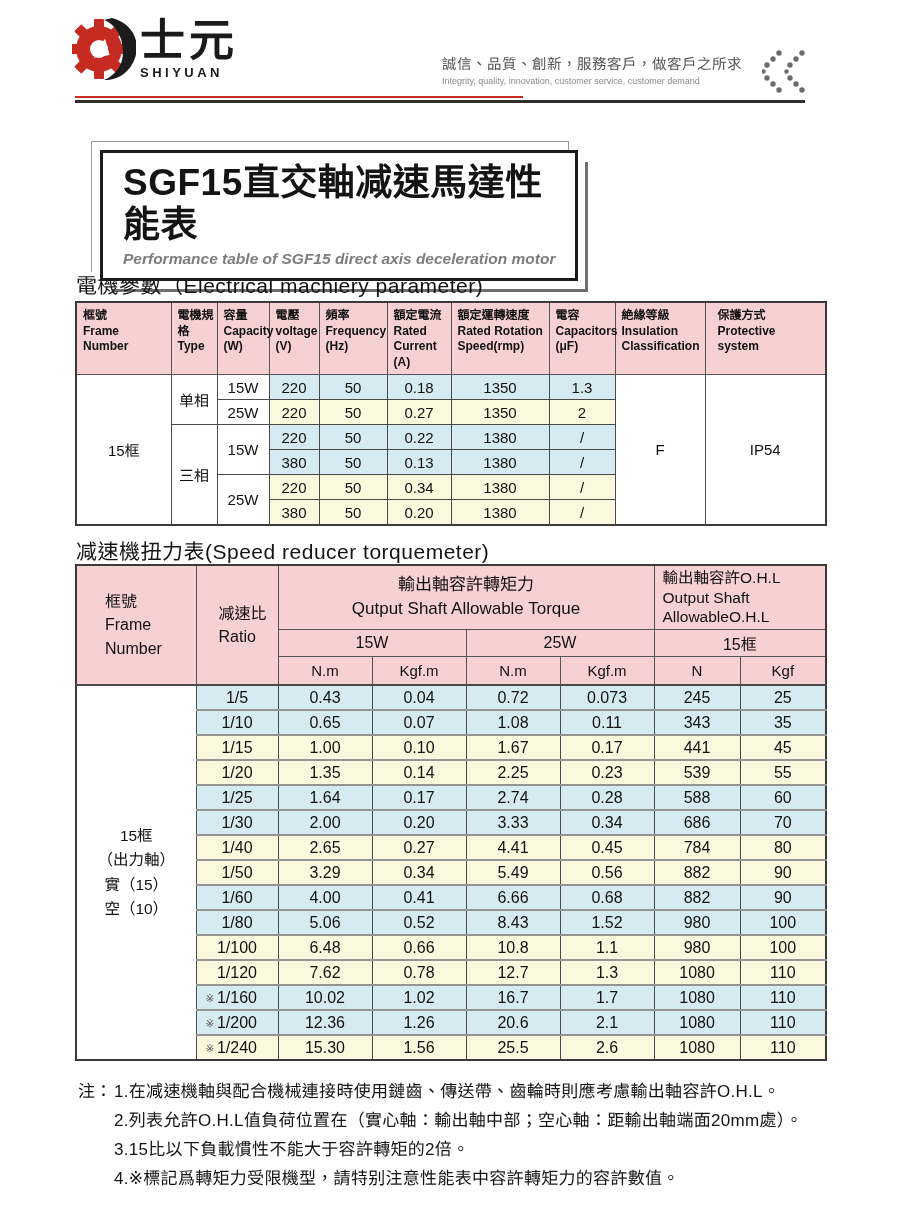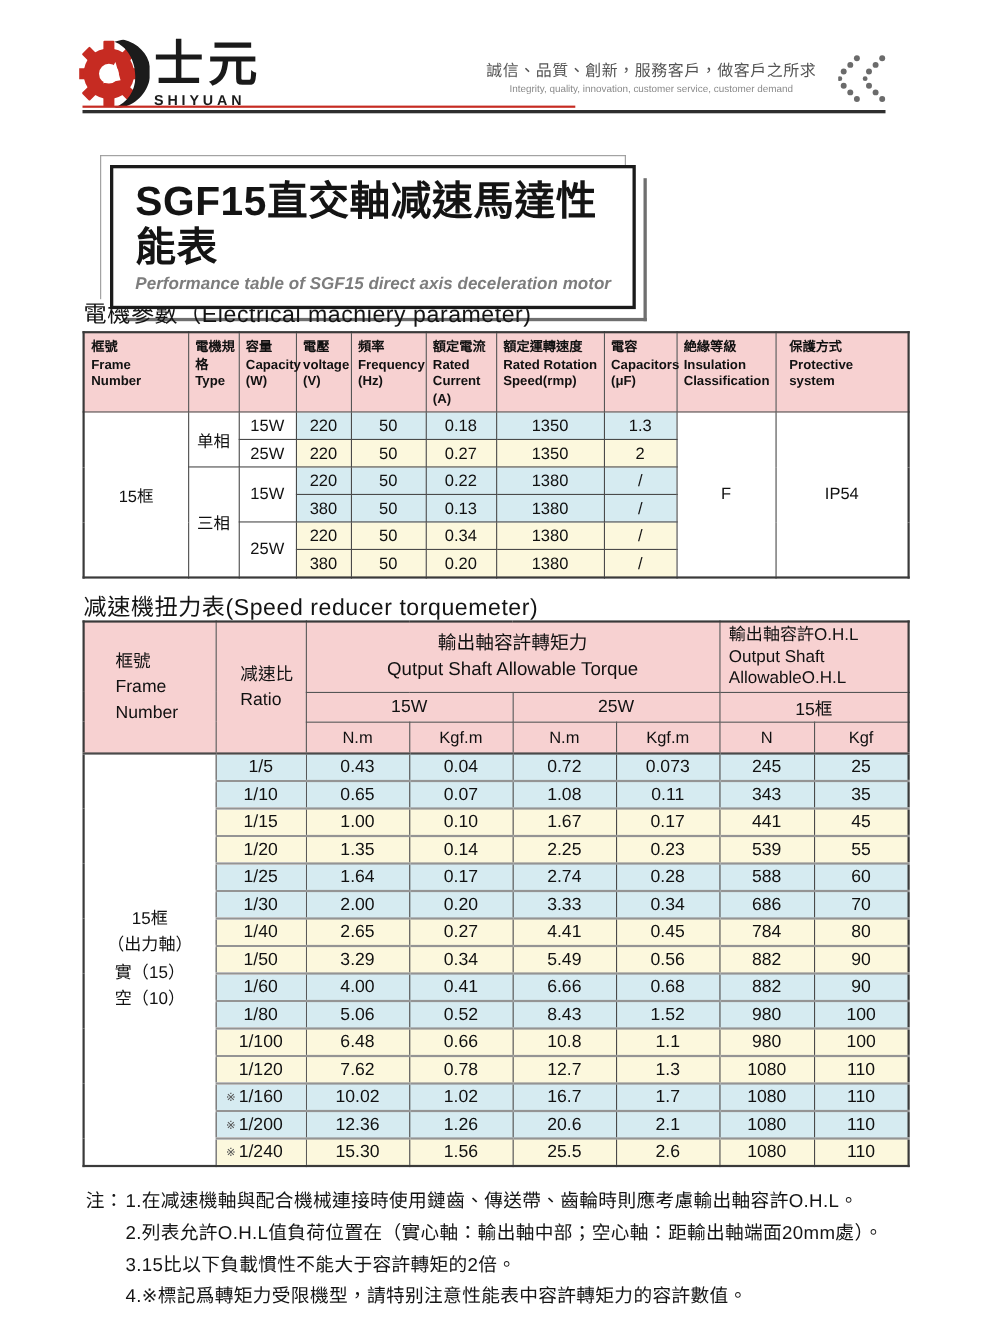--- a/index.html
+++ b/index.html
@@ -2,28 +2,28 @@
 <html lang="zh-TW" style="--red: #c62b22; --pink: #f7d1d1; --blue: #d6ebf1; --yellow: #fcf8dd;"><head>
 <meta charset="utf-8">
 <style>
   html,body{margin:0;padding:0;}
   body{
     width:900px;height:1212px;background:#ffffff;position:relative;
     font-family:"Liberation Sans","DejaVu Sans",sans-serif;color:#111;
     overflow:hidden;
   }
   
-  .logo{position:absolute;left:72px;top:36px;display:flex;align-items:center;}
+  .logo{position:absolute;left:72px;top:18px;display:flex;align-items:center;}
   .gear{width:64px;height:62px;}
   .brand{margin-left:4px;}
   .brand-cn{font-size:45px;font-weight:bold;color:#1a1a1a;line-height:44px;letter-spacing:4px;}
   .brand-en{font-size:13px;font-weight:bold;color:#1a1a1a;letter-spacing:3.5px;margin-top:2px;}
   .slogan{position:absolute;right:158px;top:52px;text-align:left;}
   .slogan-cn{font-size:14.5px;color:#555;letter-spacing:0.5px;}
-  .slogan-en{font-size:9px;color:#8a8a8a;margin-top:3px;text-align:center;}
+  .slogan-en{font-size:9px;color:#8a8a8a;margin-top:3px;}
   .chevrons{position:absolute;left:762px;top:50px;width:46px;height:44px;}
   .rule-red{position:absolute;left:75px;top:96px;width:448px;height:2px;background:var(--red,#c62b22);}
   .rule-black{position:absolute;left:75px;top:100px;width:730px;height:2.5px;background:#2e2e2e;}
 
   
   .title-wrap{position:absolute;left:100px;top:150px;width:478px;}
   .echo1{position:absolute;left:-9px;top:-9px;right:9px;bottom:9px;border-left:1.5px solid #9a9a9a;border-top:1.5px solid #9a9a9a;border-right:1.5px solid #9a9a9a;}
   .echo2{position:absolute;left:12px;top:12px;right:-10px;bottom:-11px;border-right:3.5px solid #6f6f6f;border-bottom:3.5px solid #6f6f6f;}
   .title-box{position:relative;background:#fff;border:3px solid #1b1b1b;padding:9px 18px 10px 20px;z-index:2;}
   .page-title{font-size:37px;font-weight:bold;color:#141414;letter-spacing:0.5px;line-height:42px;}

